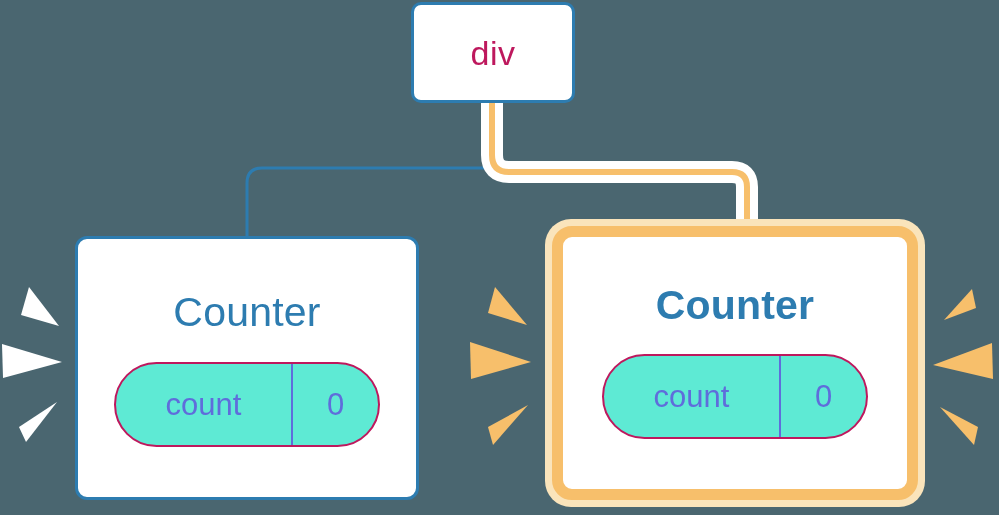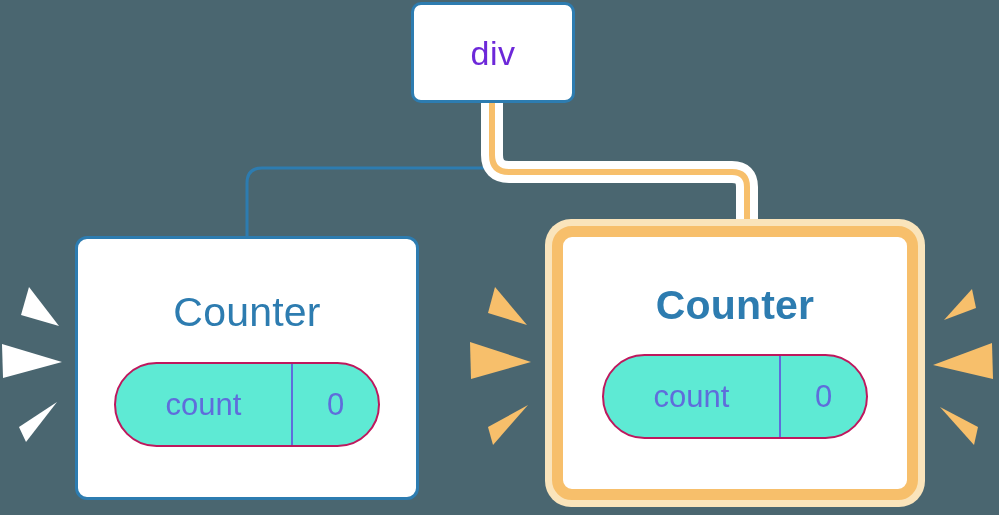--- a/index.html
+++ b/index.html
@@ -45,21 +45,21 @@
   #div-node {
     left: 411px;
     top: 2px;
     width: 164px;
     height: 101px;
     border: 3px solid #2d7cb0;
     border-radius: 10px;
     justify-content: center;
   }
   .div-label {
-    color: #6d28d9;
+    color: #be185d;
     font-size: 34px;
     line-height: 1;
     letter-spacing: 0.5px;
   }
 
   #counter-left {
     left: 75px;
     top: 236px;
     width: 344px;
     height: 264px;

